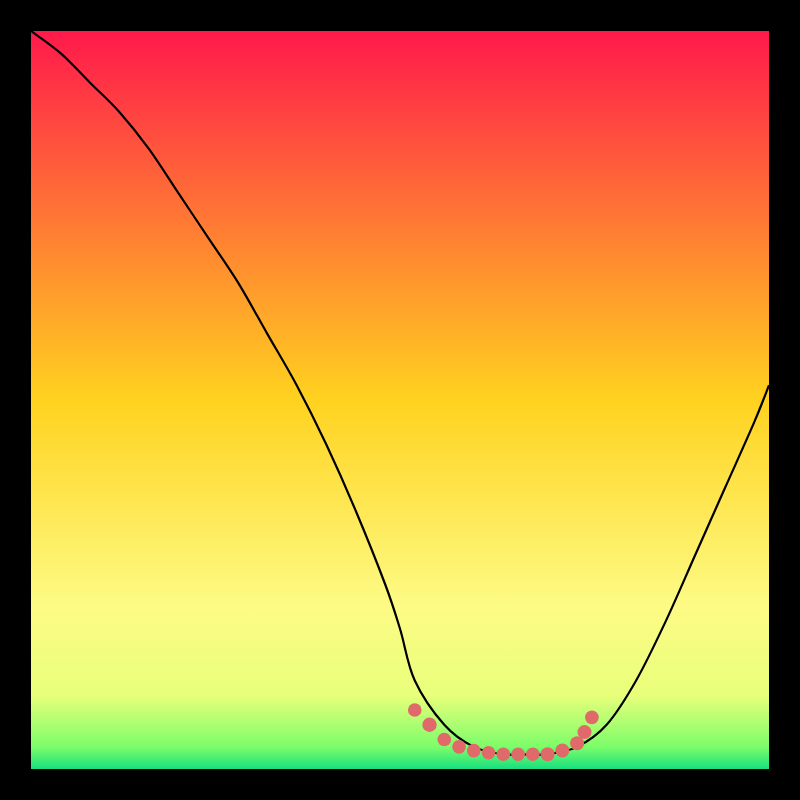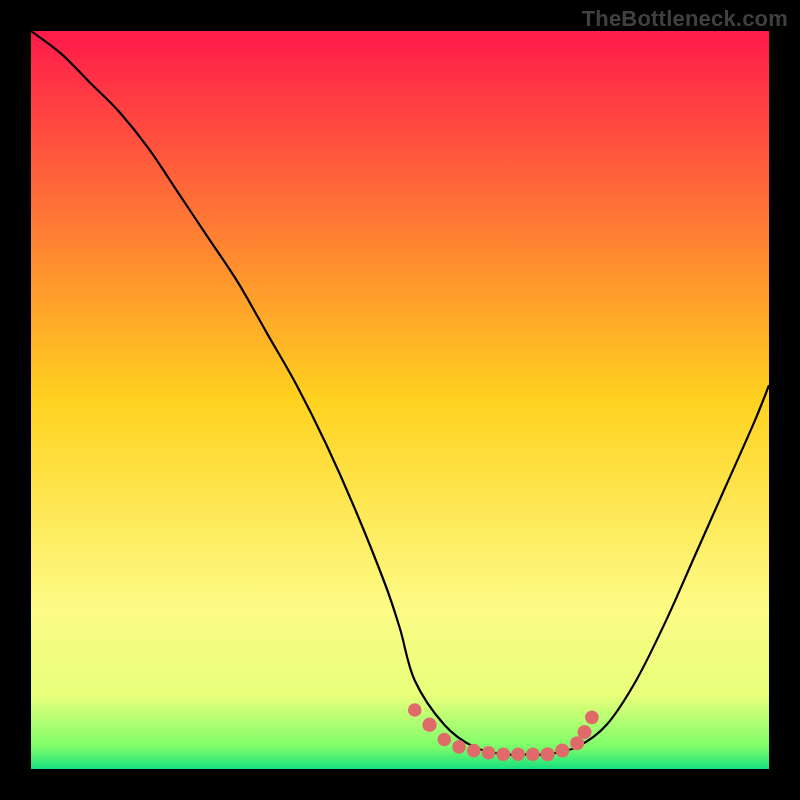--- a/index.html
+++ b/index.html
@@ -34,21 +34,20 @@
     height: 738px;
     overflow: hidden;
   }
   svg { display: block; }
 </style>
 </head>
 <body>
 
 <div class="stage">
 
-  <div class="watermark">TheBottleneck.com</div>
 
   <div class="plot-frame">
     <svg id="chart-svg" width="738" height="738" viewBox="0 0 738 738">
       <defs>
         <linearGradient id="bg-grad" x1="0" y1="0" x2="0" y2="1">
             <stop offset="0%" stop-color="#ff1a4b"></stop>
             <stop offset="50%" stop-color="#ffd21f"></stop>
             <stop offset="78%" stop-color="#fdfb85"></stop>
             <stop offset="90%" stop-color="#e8ff7a"></stop>
             <stop offset="97%" stop-color="#7dfd6a"></stop>

